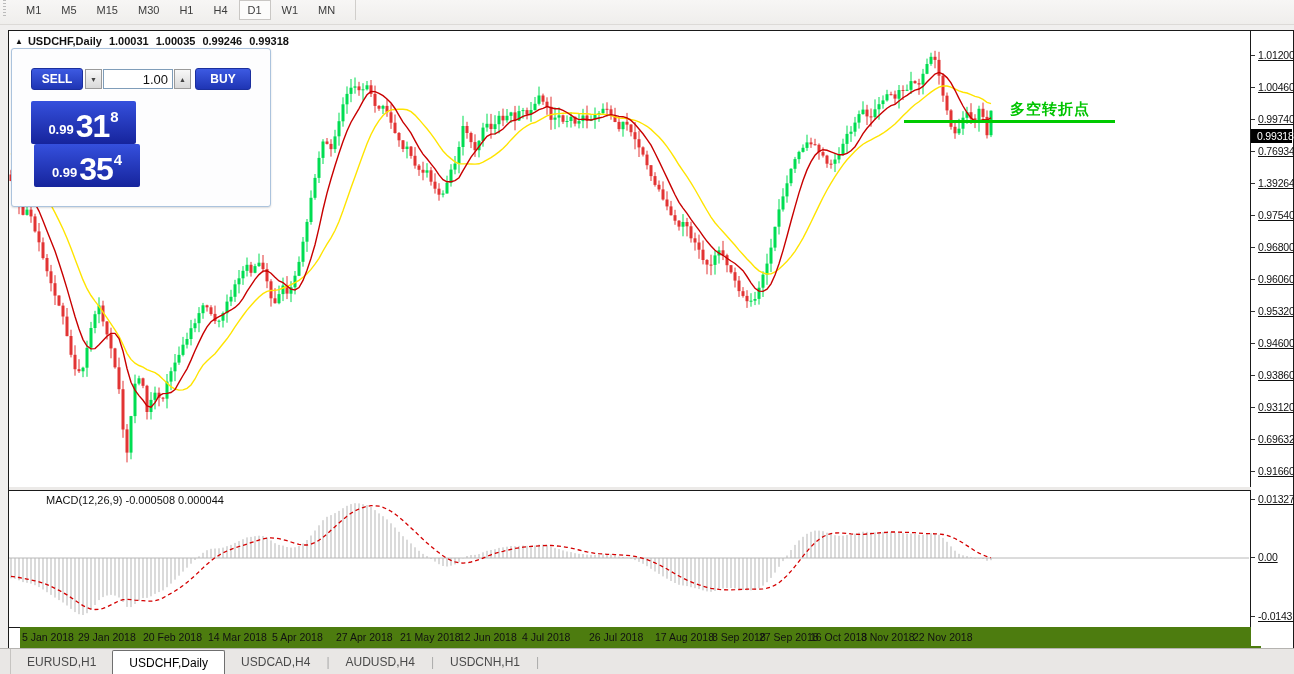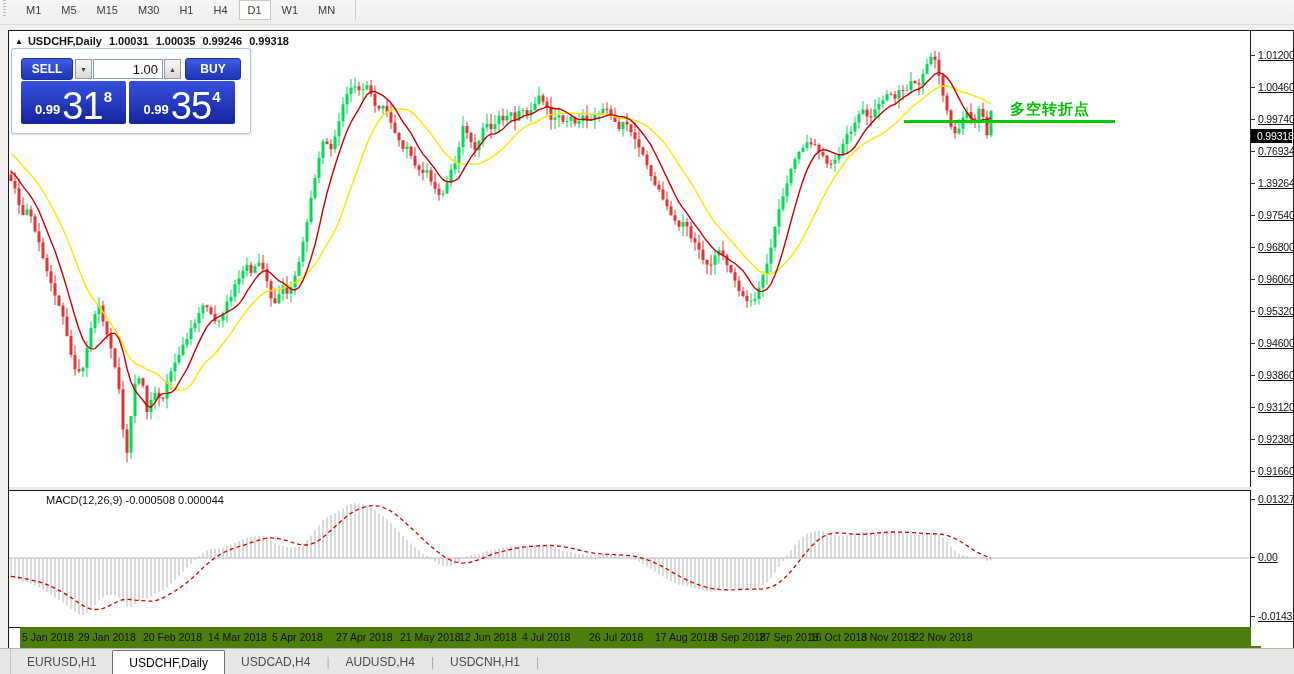--- a/index.html
+++ b/index.html
@@ -54,50 +54,50 @@
   }
   
   .quote-line{
     position:absolute;left:6px;top:4px;font-size:11px;font-weight:700;color:#111;
     display:flex;gap:7px;align-items:center;white-space:nowrap;
   }
   .quote-line .tri{font-size:8px;margin-right:-2px;}
   
   .trade-panel{
     position:absolute;left:2px;top:17px;width:220px;
-    background:#fdfdfe;border:1px solid #abc3dd;border-radius:3px;padding:9px;
+    background:#fdfdfe;border:1px solid #abc3dd;border-radius:3px;padding:19px;
     box-shadow:0 1px 2px rgba(0,0,0,.15);
   }
   .tp-row1{display:flex;align-items:center;height:22px;}
   .btn-blue{
     height:22px;border:1px solid #1b2f9e;border-radius:3px;color:#fff;
     background:linear-gradient(#3d5ae2,#1f35b4);font-size:12px;font-weight:700;
     font-family:"Liberation Sans",sans-serif;
   }
   .btn-sell{width:52px;}
   .btn-buy{width:56px;margin-left:2px;}
   .spin-btn{
     width:17px;height:20px;border:1px solid #9a9a9a;background:linear-gradient(#f8f8f8,#d9d9d9);
     font-size:7px;color:#444;padding:0;margin:0 0 0 2px;font-family:"Liberation Sans",sans-serif;
   }
   .vol-input{
     width:60px;height:18px;border:1px solid #7f9db9;font-size:13px;text-align:right;
     padding:0 4px;margin-left:1px;color:#111;font-family:"Liberation Sans",sans-serif;
   }
   .spin-up{margin-left:1px;margin-right:2px;}
-  .tp-row2{display:flex;margin-top:1px;}
+  .tp-row2{display:flex;margin-top:11px;flex-direction:column;}
   .price-tile{
     height:43px;border-radius:2px;color:#fff;
     background:linear-gradient(#3550dd,#16249c);
     display:flex;align-items:flex-end;justify-content:center;padding-bottom:3px;box-sizing:border-box;
   }
   .tile-sell{width:105px;}
   .tile-buy{width:106px;margin-left:3px;}
   .pt-small{font-size:13px;font-weight:700;margin:0 2px 4px 0;}
-  .pt-big{font-size:38px;font-weight:400;line-height:30px;letter-spacing:-1px;}
+  .pt-big{font-size:32px;font-weight:700;line-height:30px;letter-spacing:-1px;}
   .pt-sup{font-size:15px;font-weight:700;margin:0 0 16px 1px;}
   
   .annotation-text{
     position:absolute;left:1001px;top:69px;font-size:15px;font-weight:700;color:#00c400;
     letter-spacing:1px;white-space:nowrap;
   }
   
   .macd-label{position:absolute;left:5px;top:3px;font-size:11px;color:#111;white-space:nowrap;z-index:3;padding-left:32px;}
   
   .tabbar{
@@ -963,21 +963,21 @@
       <div class="axis-label" style="top:242px">0.96060</div>
       <div class="axis-tick" style="top:280px"></div>
       <div class="axis-label" style="top:274px">0.95320</div>
       <div class="axis-tick" style="top:312px"></div>
       <div class="axis-label" style="top:306px">0.94600</div>
       <div class="axis-tick" style="top:344px"></div>
       <div class="axis-label" style="top:338px">0.93860</div>
       <div class="axis-tick" style="top:376px"></div>
       <div class="axis-label" style="top:370px">0.93120</div>
       <div class="axis-tick" style="top:408px"></div>
-      <div class="axis-label" style="top:402px">0.92380</div>
+      <div class="axis-label" style="top:402px">0.69632</div>
       <div class="axis-tick" style="top:440px"></div>
       <div class="axis-label" style="top:434px">0.91660</div>
       <div class="price-tag" style="top:98px">0.99318</div>
       <div class="axis-tick" style="top:468px"></div>
       <div class="axis-label" style="top:462px">0.01327</div>
       <div class="axis-tick" style="top:526px"></div>
       <div class="axis-label" style="top:520px">0.00</div>
       <div class="axis-tick" style="top:585px"></div>
       <div class="axis-label" style="top:579px">-0.01431</div>
     </div>

